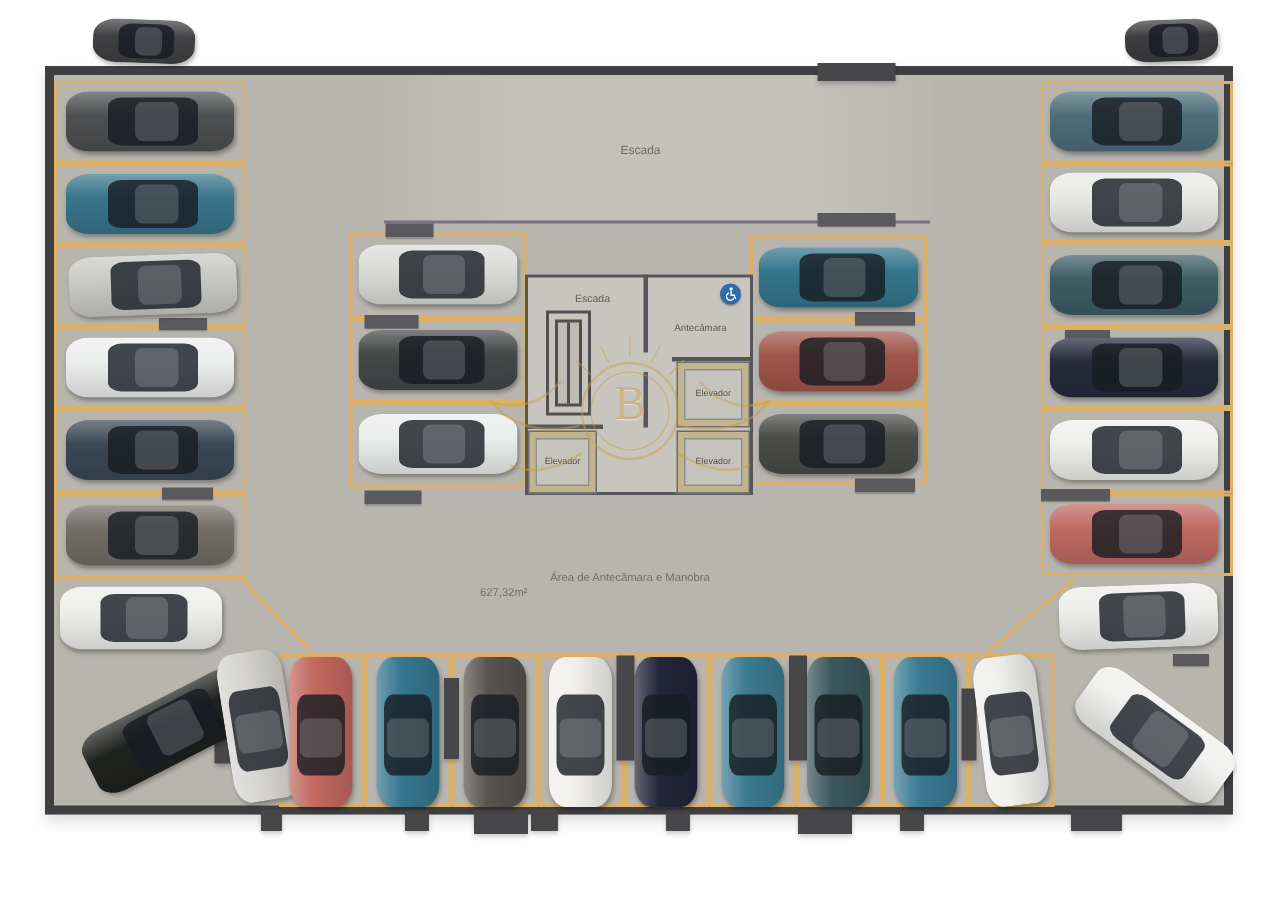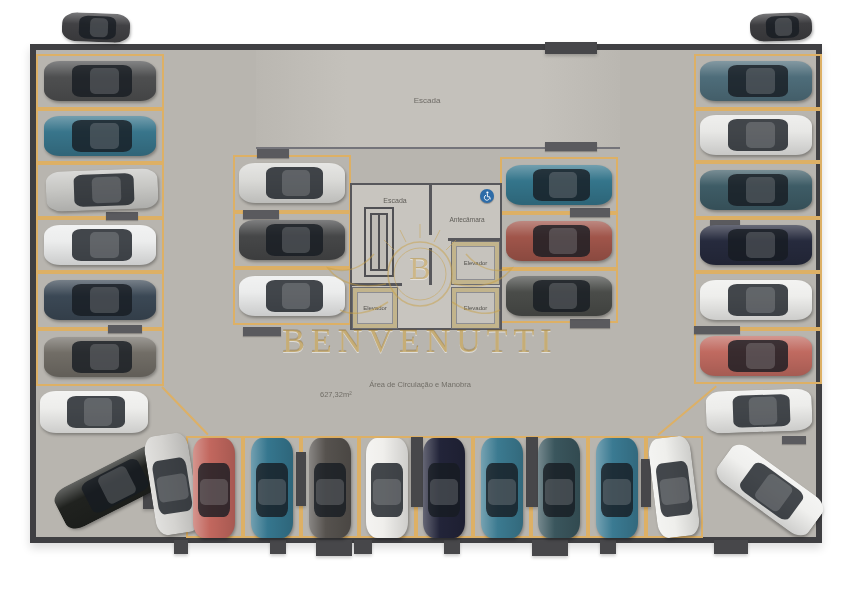--- a/index.html
+++ b/index.html
@@ -303,18 +303,17 @@
       <circle cx="102" cy="76" r="32"></circle>
       <circle cx="102" cy="76" r="26" stroke-width="1"></circle>
       <path d="M68 86 C40 92 20 84 10 70 C28 76 44 70 56 56"></path>
       <path d="M136 86 C164 92 184 84 194 70 C176 76 160 70 148 56"></path>
       <path d="M70 104 C52 116 34 118 22 112"></path>
       <path d="M134 104 C152 116 170 118 182 112"></path>
       <path d="M102 40 L102 26 M88 44 L82 32 M116 44 L122 32 M76 52 L66 42 M128 52 L138 42" stroke-width="1"></path>
     </g>
   </svg>
   <div class="wm-mono">B</div>
-  <div class="wm-brand">BENVENUTTI</div>
-
-  <div class="area-caption">Área de Circulação e Manobra</div>
+
+  <div class="area-caption">Área de Antecâmara e Manobra</div>
   <div class="area-value">627,32m²</div>
 
 </div>
 
 </body></html>

